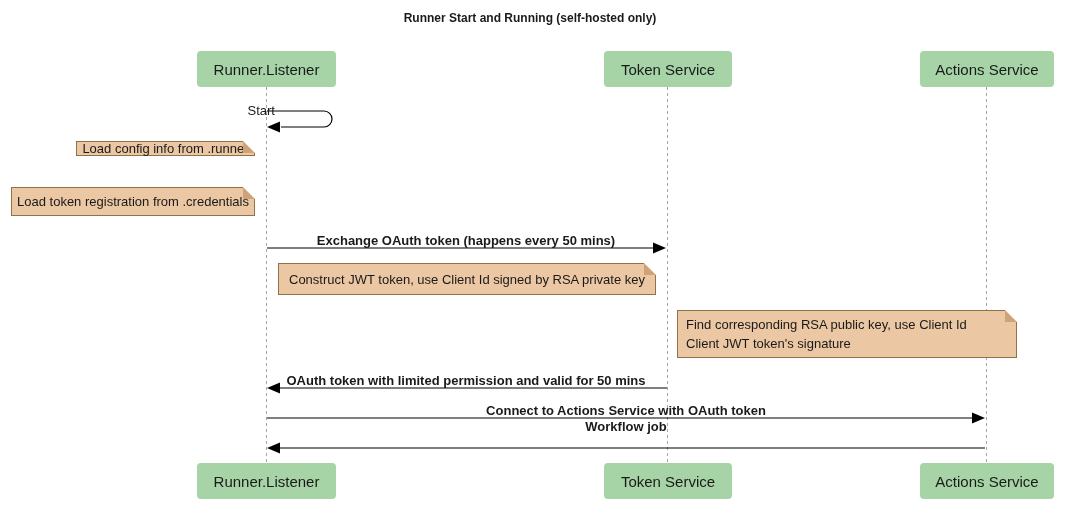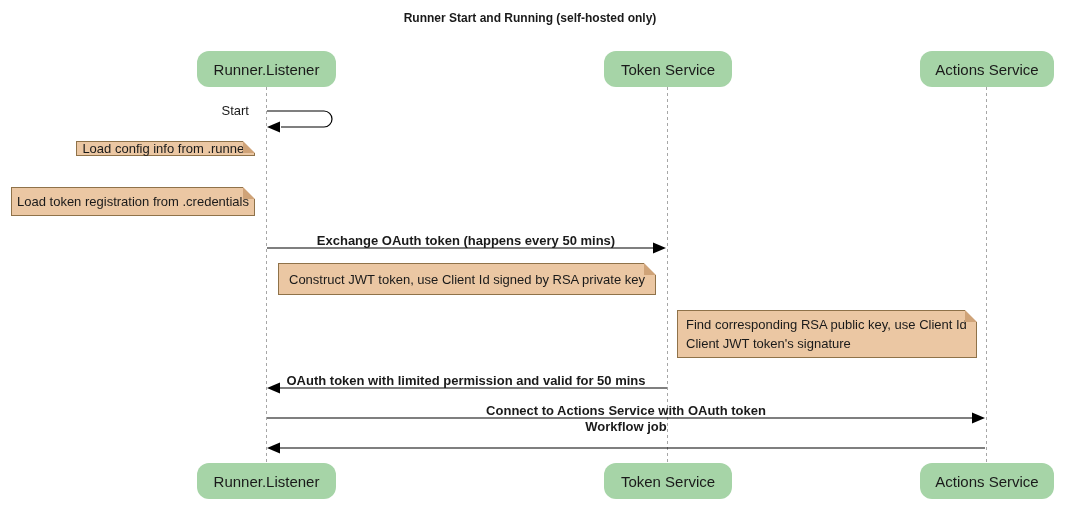--- a/index.html
+++ b/index.html
@@ -51,21 +51,21 @@
     fill: none;
   }
   .lines .arrow-head {
     fill: var(--arrow);
     stroke: none;
   }
   .participant {
     position: absolute;
     height: 36px;
     background: var(--participant-fill);
-    border-radius: 12px;
+    border-radius: 4px;
     display: flex;
     align-items: center;
     justify-content: center;
     font-size: 15px;
     color: var(--text);
     white-space: nowrap;
   }
   .msg-label {
     position: absolute;
     transform: translateX(-50%);
@@ -141,27 +141,27 @@
   </svg>
 
   <div class="participant" style="left:197px; top:51px; width:139px;">Runner.Listener</div>
   <div class="participant" style="left:604px; top:51px; width:128px;">Token Service</div>
   <div class="participant" style="left:920px; top:51px; width:134px;">Actions Service</div>
 
   <div class="participant" style="left:197px; top:463px; width:139px;">Runner.Listener</div>
   <div class="participant" style="left:604px; top:463px; width:128px;">Token Service</div>
   <div class="participant" style="left:920px; top:463px; width:134px;">Actions Service</div>
 
-  <div class="start-label" style="left:249px; top:103px;">Start</div>
+  <div class="start-label" style="left:275px; top:103px;">Start</div>
   <div class="msg-label" style="left:466px; top:233px;">Exchange OAuth token (happens every 50 mins)</div>
   <div class="msg-label" style="left:466px; top:373px;">OAuth token with limited permission and valid for 50 mins</div>
   <div class="msg-label" style="left:626px; top:403px;">Connect to Actions Service with OAuth token</div>
   <div class="msg-label" style="left:626px; top:419px;">Workflow job</div>
 
   <div class="note" style="left:76px; top:141px; width:179px; height:15px;">Load config info from .runner</div>
   <div class="note" style="left:278px; top:263px; width:378px; height:32px;">Construct JWT token, use Client Id signed by RSA private key</div>
   <div class="note" style="left:11px; top:187px; width:244px; height:29px;">Load token registration from .credentials</div>
-  <div class="note multiline" style="left:677px; top:310px; width:300px; height:48px;">
+  <div class="note multiline" style="left:677px; top:310px; width:340px; height:48px;">
     <div>Find corresponding RSA public key, use Client Id</div>
     <div>Client JWT token's signature</div>
   </div>
 
 </div>
 
 </body></html>

